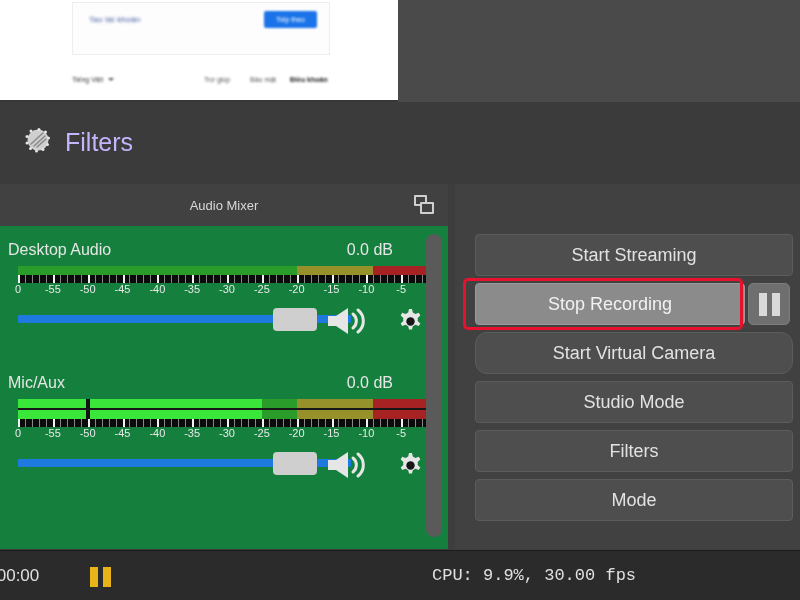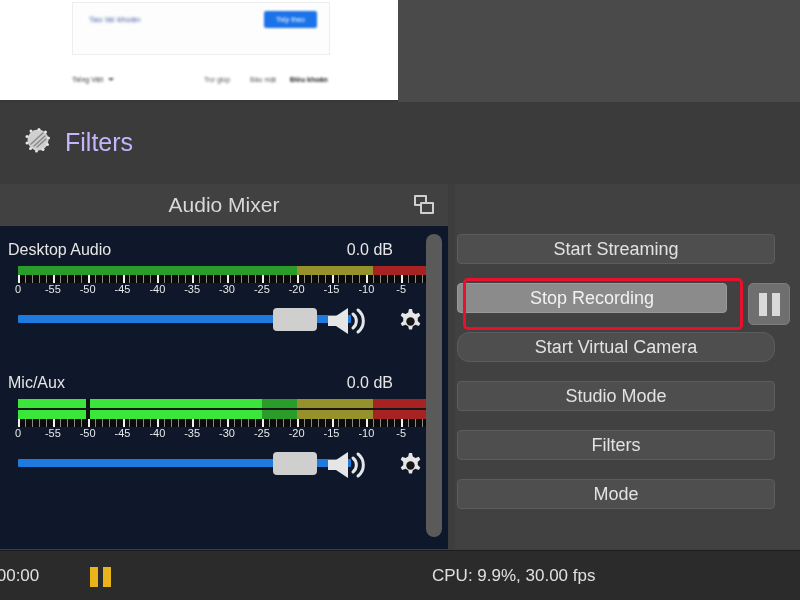--- a/index.html
+++ b/index.html
@@ -28,28 +28,28 @@
 
   
   .toolbar{position:absolute;left:0;top:102px;width:800px;height:82px;background:#3b3b3b;}
   .filters-group{position:absolute;left:22px;top:22px;display:flex;align-items:center;}
   .filters-icon{width:36px;height:36px;position:relative;display:block;}
   .filters-label{font-size:25px;color:#c4b5fd;margin-left:7px;}
   .tb-divider{position:absolute;left:147px;top:128px;width:5px;height:44px;background:#2e2e2e;border:1px solid #555;box-sizing:border-box;}
 
   
   .panel-title{height:42px;background:#414141;display:flex;align-items:center;justify-content:center;position:relative;}
-  .panel-title span.t{font-size:21px;color:#d8d8d8;}
+  .panel-title span.t{font-size:13px;color:#d8d8d8;}
   .popout{position:absolute;right:12px;top:50%;transform:translateY(-50%);width:22px;height:20px;cursor:pointer;}
   .popout .r1{position:absolute;left:0;top:0;width:13px;height:11px;border:2px solid #cfcfcf;box-sizing:border-box;border-radius:1px;}
   .popout .r2{position:absolute;left:6px;top:7px;width:14px;height:12px;border:2px solid #cfcfcf;box-sizing:border-box;border-radius:1px;background:#414141;}
 
   
   .mixer{position:absolute;left:0;top:184px;width:448px;height:365px;background:#414141;}
-  .mixer-body{position:absolute;left:0;top:42px;width:448px;height:323px;background:#0f172a;overflow:hidden;}
+  .mixer-body{position:absolute;left:0;top:42px;width:448px;height:323px;background:#15803d;overflow:hidden;}
   .track{position:relative;}
   .track-head{position:relative;height:30px;}
   .track-name{position:absolute;left:-18px;top:5px;font-size:16px;color:#e6e6e6;white-space:nowrap;}
   .track-db{position:absolute;right:55px;top:5px;font-size:16px;color:#e6e6e6;}
 
   .meter{position:absolute;left:-8px;width:418px;}
   .meter-bar{position:relative;height:9px;width:100%;overflow:hidden;}
   .seg{position:absolute;top:0;height:100%;}
   .peak{position:absolute;top:0;height:100%;width:3px;background:#ff3b2f;}
   .gap{position:absolute;top:0;height:100%;width:4px;background:#111;}
@@ -66,33 +66,33 @@
   .slider-handle{position:absolute;left:247px;top:11px;width:44px;height:23px;background:#cfcfcf;border-radius:4px;}
   .spk{position:absolute;left:298px;top:8px;width:50px;height:32px;}
   .gear{position:absolute;left:366px;top:8px;width:34px;height:34px;}
 
   .mixer-scrollbar{position:absolute;right:6px;top:8px;width:16px;height:305px;}
   .mixer-scrollbar .thumb{position:absolute;left:0;top:0;width:16px;height:303px;background:#5a5a5a;border-radius:8px;}
 
   
   .controls{position:absolute;left:455px;top:184px;width:345px;height:365px;background:#414141;}
   .controls-body{position:absolute;left:0;top:42px;width:345px;height:323px;}
-  .cbtn{position:absolute;left:2px;width:318px;height:30px;background:#4e4e4e;border:1px solid #5c5c5c;box-sizing:border-box;border-radius:4px;display:flex;align-items:center;justify-content:center;font-size:18px;color:#e2e2e2;cursor:pointer;}
+  .cbtn{position:absolute;left:20px;width:318px;height:42px;background:#4e4e4e;border:1px solid #5c5c5c;box-sizing:border-box;border-radius:4px;display:flex;align-items:center;justify-content:center;font-size:18px;color:#e2e2e2;cursor:pointer;}
   .cbtn.narrow{width:270px;background:#8b8b8b;color:#f2f2f2;border-color:#9a9a9a;}
   .hl-ring{position:absolute;left:8px;width:280px;height:52px;border:3px solid #e8112d;border-radius:5px;box-sizing:border-box;pointer-events:none;}
   .pausebtn{position:absolute;left:293px;width:42px;height:42px;background:#6f6f6f;border:1px solid #7d7d7d;box-sizing:border-box;border-radius:5px;display:flex;align-items:center;justify-content:center;gap:5px;cursor:pointer;}
   .pausebtn i{display:block;width:8px;height:23px;background:#d9d9d9;}
 
   
   .statusbar{position:absolute;left:0;top:550px;width:800px;height:50px;background:#2b2b2b;border-top:1px solid #1c1c1c;box-sizing:border-box;}
   .st-time{position:absolute;left:-8px;top:15px;font-size:17px;color:#e0e0e0;}
   .st-pause{position:absolute;left:90px;top:16px;display:flex;gap:5px;}
   .st-pause i{display:block;width:8px;height:20px;background:#e8b419;}
   .st-rec{position:absolute;left:135px;top:15px;font-size:17px;color:#e0e0e0;white-space:nowrap;}
-  .st-cpu{position:absolute;left:432px;top:15px;font-size:17px;color:#e0e0e0;white-space:nowrap;}
+  .st-cpu{position:absolute;left:432px;top:15px;font-size:17px;color:#e0e0e0;white-space:nowrap;font-family:Liberation Mono, monospace;}
 </style>
 </head>
 <body>
 
 <div class="app">
 
   <div class="preview-area">
     <div class="preview-page">
       <div class="preview-card">
         <div class="pv-text">Tao tài khoản</div>

